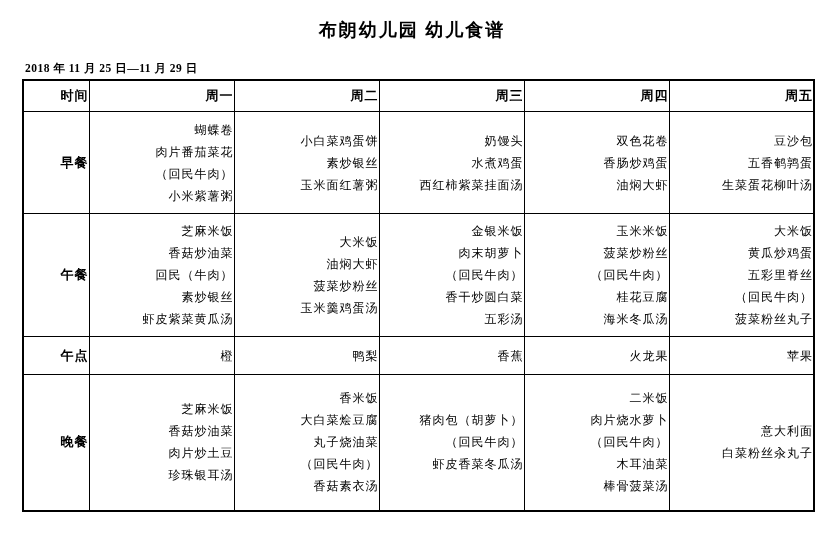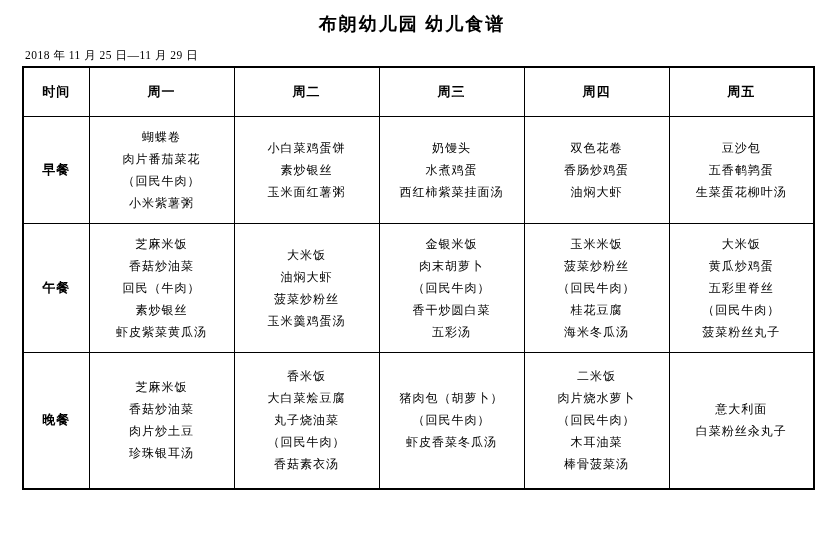--- a/index.html
+++ b/index.html
@@ -17,39 +17,41 @@
     width: 824px;
     height: 548px;
   }
   .doc-title {
     text-align: center;
     font-weight: bold;
     font-size: 18px;
     letter-spacing: 2px;
     padding-top: 13px;
     line-height: 22px;
+    margin-top: 6px;
   }
   .doc-date {
     font-size: 11.5px;
-    margin: 13px 0 3px 25px;
+    margin: 20px 0 3px 25px;
     letter-spacing: 0.5px;
+    font-weight: bold;
   }
   table.menu {
     border-collapse: collapse;
     table-layout: fixed;
     margin-left: 22px;
     width: 792px;
     border: 2px solid #000;
   }
   table.menu th,
   table.menu td {
     border: 1px solid #000;
-    text-align: center;
+    text-align: right;
     vertical-align: middle;
-    padding: 9px;
+    padding: 0;
     overflow: hidden;
   }
   col.c-time { width: 66px; }
   col.c-day  { width: 145px; }
   tr.header-row th {
     height: 30px;
     font-weight: bold;
     font-size: 13px;
     letter-spacing: 1px;
   }
@@ -156,20 +158,38 @@
             <div class="menu-line">海米冬瓜汤</div>
           </td>
           <td class="menu-cell">
             <div class="menu-line">大米饭</div>
             <div class="menu-line">黄瓜炒鸡蛋</div>
             <div class="menu-line">五彩里脊丝</div>
             <div class="menu-line">（回民牛肉）</div>
             <div class="menu-line">菠菜粉丝丸子</div>
           </td>
         </tr>
+        <tr class="row-fruit">
+          <td class="row-label">午点</td>
+          <td class="menu-cell">
+            <div class="menu-line">橙</div>
+          </td>
+          <td class="menu-cell">
+            <div class="menu-line">鸭梨</div>
+          </td>
+          <td class="menu-cell">
+            <div class="menu-line">香蕉</div>
+          </td>
+          <td class="menu-cell">
+            <div class="menu-line">火龙果</div>
+          </td>
+          <td class="menu-cell">
+            <div class="menu-line">苹果</div>
+          </td>
+        </tr>
         <tr class="row-dinner">
           <td class="row-label">晚餐</td>
           <td class="menu-cell">
             <div class="menu-line">芝麻米饭</div>
             <div class="menu-line">香菇炒油菜</div>
             <div class="menu-line">肉片炒土豆</div>
             <div class="menu-line">珍珠银耳汤</div>
           </td>
           <td class="menu-cell">
             <div class="menu-line">香米饭</div>

